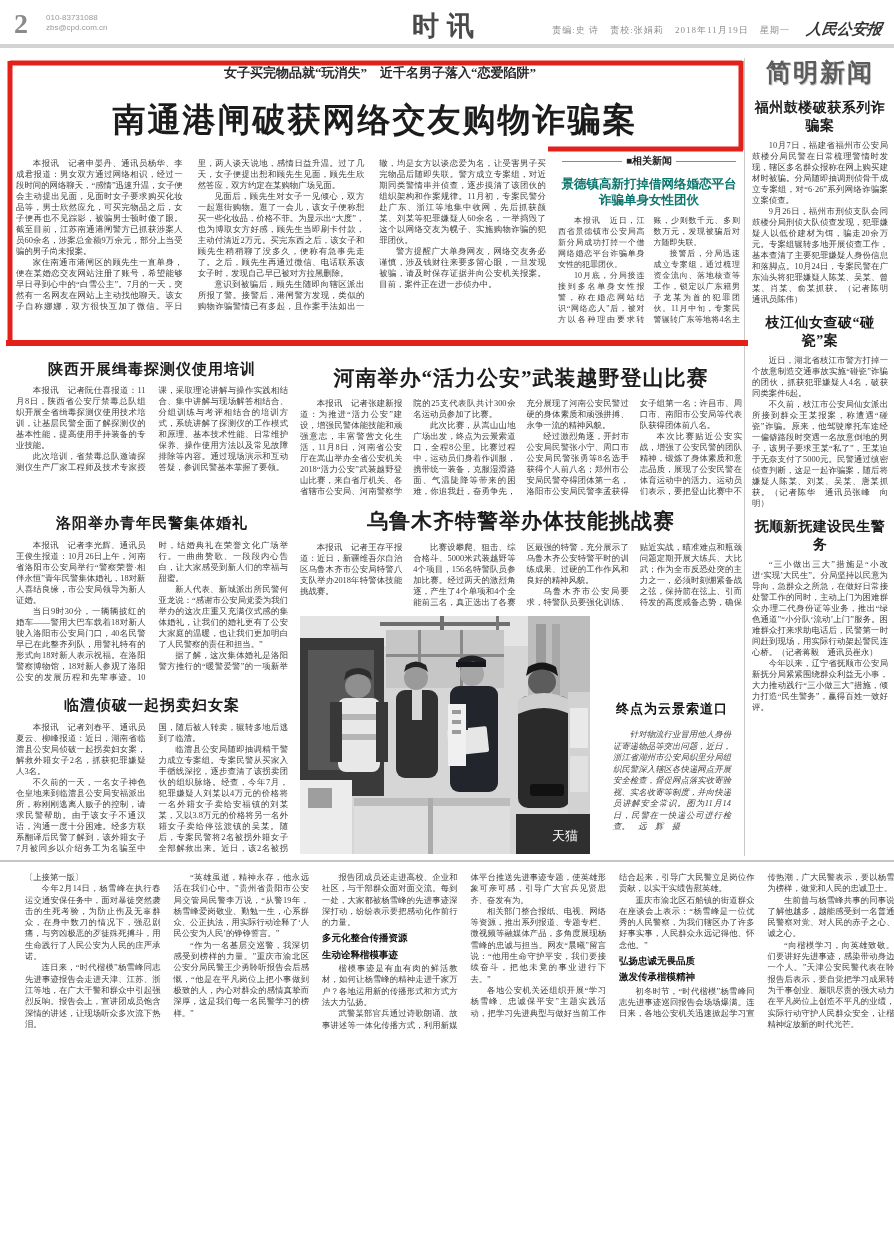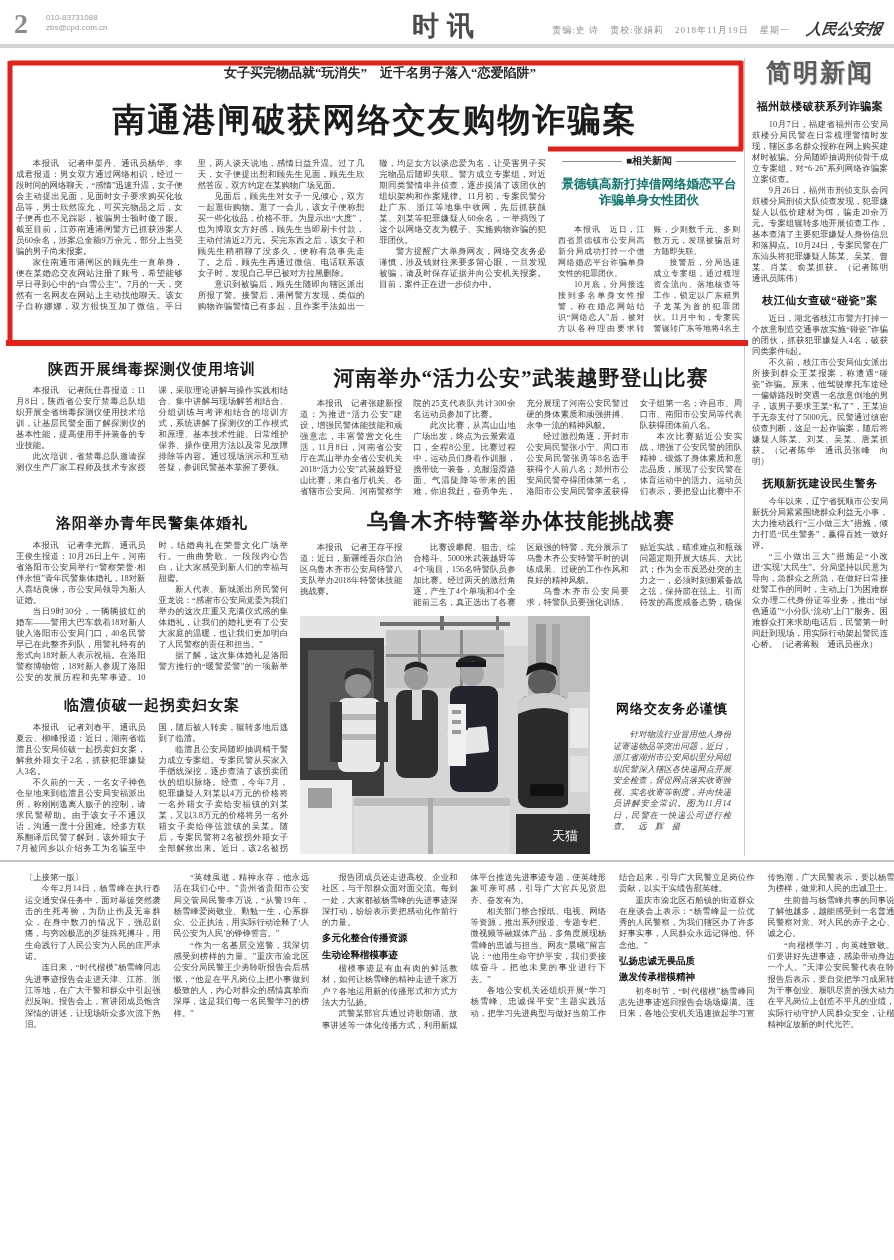--- a/index.html
+++ b/index.html
@@ -36,21 +36,21 @@
   .rel-head{font-size:12.5px;font-weight:bold;text-align:center;line-height:16px;margin-top:8px;color:#0f766e;}
   
   .cap-title{font-size:13px;font-weight:bold;text-align:center;letter-spacing:1px;color:#141414;}
   .cap-text{font-size:8.4px;line-height:11.5px;font-style:italic;text-align:justify;color:#444;margin-top:7px;}
   .cap-text p{margin:11px;text-indent:2em;}
   
   .side-rule{position:absolute;left:744px;top:58px;width:1px;height:798px;background:#c9c9c9;}
   .sidebar{position:absolute;left:752px;top:56px;width:136px;height:800px;overflow:hidden;}
   .side-title{font-size:25px;font-weight:bold;letter-spacing:2px;color:#5c5c5c;text-align:center;
     text-shadow:1px 1px 0 #ccc;margin-bottom:10px;}
-  .side-item h3{font-size:11px;text-align:center;letter-spacing:0.5px;margin:9px 0 5px 0;}
+  .side-item h3{font-size:14px;text-align:center;letter-spacing:0.5px;margin:9px 0 5px 0;}
   .side-item .body{column-count:1;}
   
   .bottom-rule{position:absolute;left:0;top:860px;width:894px;height:2px;background:#c6c6c6;}
   
   .red-anno{position:absolute;left:0;top:0;width:894px;height:1260px;pointer-events:none;z-index:9;}
   
   .photo{position:absolute;left:300px;top:616px;width:290px;height:238px;background:#d8d8d8;}
 </style>
 </head>
 <body>
@@ -79,21 +79,21 @@
       <p>家住南通市港闸区的顾先生一直单身，便在某婚恋交友网站注册了账号，希望能够早日寻到心中的“白雪公主”。7月的一天，突然有一名网友在网站上主动找他聊天。该女子自称娜娜，双方很快互加了微信。平日里，两人谈天说地，感情日益升温。过了几天，女子便提出想和顾先生见面，顾先生欣然答应，双方约定在某购物广场见面。</p>
       <p>见面后，顾先生对女子一见倾心，双方一起逛街购物。逛了一会儿，该女子便称想买一些化妆品，价格不菲。为显示出“大度”，也为博取女方好感，顾先生当即刷卡付款，主动付清近2万元。买完东西之后，该女子和顾先生稍稍聊了没多久，便称有急事先走了。之后，顾先生再通过微信、电话联系该女子时，发现自己早已被对方拉黑删除。</p>
       <p>意识到被骗后，顾先生随即向辖区派出所报了警。接警后，港闸警方发现，类似的购物诈骗警情已有多起，且作案手法如出一辙，均是女方以谈恋爱为名，让受害男子买完物品后随即失联。警方成立专案组，对近期同类警情串并侦查，逐步摸清了该团伙的组织架构和作案规律。11月初，专案民警分赴广东、浙江等地集中收网，先后抓获颜某、刘某等犯罪嫌疑人60余名，一举捣毁了这个以网络交友为幌子、实施购物诈骗的犯罪团伙。</p>
       <p>警方提醒广大单身网友，网络交友务必谨慎，涉及钱财往来要多留心眼，一旦发现被骗，请及时保存证据并向公安机关报案。目前，案件正在进一步侦办中。</p>
     </div>
 
   <div class="abs" style="left:558px;top:154px;width:182px;height:188px;overflow:hidden;">
     <div class="rel-tag">■相关新闻</div>
     <div class="rel-head">景德镇高新打掉借网络婚恋平台</div>
     <div class="rel-head" style="margin-top:0;">诈骗单身女性团伙</div>
-    <div class="body cols2" style="margin-top:16px;height:118px;font-size:8px;column-gap:9px;">
+    <div class="body cols2" style="margin-top:7px;height:118px;font-size:8px;column-gap:9px;">
         <p>本报讯　近日，江西省景德镇市公安局高新分局成功打掉一个借网络婚恋平台诈骗单身女性的犯罪团伙。</p>
         <p>10月底，分局接连接到多名单身女性报警，称在婚恋网站结识“网络恋人”后，被对方以各种理由要求转账，少则数千元、多则数万元，发现被骗后对方随即失联。</p>
         <p>接警后，分局迅速成立专案组，通过梳理资金流向、落地核查等工作，锁定以广东籍男子龙某为首的犯罪团伙。11月中旬，专案民警辗转广东等地将4名主要犯罪嫌疑人抓获，串并江西、浙江、贵州等地同类诈骗案件23起。（李　伟）</p>
       </div>
   </div>
 
   <svg class="red-anno" viewBox="0 0 894 1260">
     <line x1="10" y1="63" x2="742" y2="63" stroke="#e3211a" stroke-width="5"></line>
     <line x1="741" y1="61" x2="741" y2="150" stroke="#e3211a" stroke-width="5"></line>
     <line x1="548" y1="149" x2="743" y2="149" stroke="#e3211a" stroke-width="5"></line>
@@ -193,21 +193,21 @@
       <rect x="268" y="76" width="22" height="162" fill="#d2d2d2"></rect>
       <rect x="270" y="92" width="18" height="40" fill="#e9e9e9"></rect>
       <rect x="270" y="140" width="18" height="36" fill="#e1e1e1"></rect>
 
       <rect x="216" y="198" width="74" height="40" fill="#2f2f2f"></rect>
       <text x="252" y="224" font-size="13" fill="#fdfdfd" font-family="Liberation Sans, sans-serif">天猫</text>
     </svg>
   </div>
 
   <div class="abs" style="left:602px;top:700px;width:140px;height:158px;overflow:hidden;">
-    <div class="cap-title">网络交友务必谨慎</div>
+    <div class="cap-title">终点为云景索道口</div>
     <div class="cap-text">
         <p>针对物流行业冒用他人身份证寄递物品等突出问题，近日，浙江省湖州市公安局织里分局组织民警深入辖区各快递网点开展安全检查，督促网点落实收寄验视、实名收寄等制度，并向快递员讲解安全常识。图为11月14日，民警在一快递公司进行检查。　远　辉　摄</p>
       </div>
   </div>
 
   <section>
     <h3 class="abs h-md" style="left:16px;top:696px;width:272px;">临澧侦破一起拐卖妇女案</h3>
     <div class="abs body cols2" style="left:16px;top:722px;width:272px;height:134px;">
         <p>本报讯　记者刘春平、通讯员夏云、柳峰报道：近日，湖南省临澧县公安局侦破一起拐卖妇女案，解救外籍女子2名，抓获犯罪嫌疑人3名。</p>
         <p>不久前的一天，一名女子神色仓皇地来到临澧县公安局安福派出所，称刚刚逃离人贩子的控制，请求民警帮助。由于该女子不通汉语，沟通一度十分困难。经多方联系翻译后民警了解到，该外籍女子7月被同乡以介绍务工为名骗至中国，随后被人转卖，辗转多地后逃到了临澧。</p>
@@ -231,22 +231,22 @@
       <h3>枝江仙女查破“碰瓷”案</h3>
       <div class="body">
           <p>近日，湖北省枝江市警方打掉一个故意制造交通事故实施“碰瓷”诈骗的团伙，抓获犯罪嫌疑人4名，破获同类案件6起。</p>
           <p>不久前，枝江市公安局仙女派出所接到群众王某报案，称遭遇“碰瓷”诈骗。原来，他驾驶摩托车途经一偏僻路段时突遇一名故意倒地的男子，该男子要求王某“私了”，王某迫于无奈支付了5000元。民警通过缜密侦查判断，这是一起诈骗案，随后将嫌疑人陈某、刘某、吴某、唐某抓获。（记者陈华　通讯员张峰　向明）</p>
         </div>
     </div>
 
     <div class="side-item">
       <h3>抚顺新抚建设民生警务</h3>
       <div class="body">
+          <p>“三小做出三大”措施是“小改进‘实现’大民生”。分局坚持以民意为导向，急群众之所急，在做好日常接处警工作的同时，主动上门为困难群众办理二代身份证等业务，推出“绿色通道”“小分队‘流动’上门”服务。困难群众打来求助电话后，民警第一时间赶到现场，用实际行动架起警民连心桥。（记者蒋毅　通讯员崔永）</p>
           <p>今年以来，辽宁省抚顺市公安局新抚分局紧紧围绕群众利益无小事，大力推动践行“三小做三大”措施，倾力打造“民生警务”，赢得百姓一致好评。</p>
-          <p>“三小做出三大”措施是“小改进‘实现’大民生”。分局坚持以民意为导向，急群众之所急，在做好日常接处警工作的同时，主动上门为困难群众办理二代身份证等业务，推出“绿色通道”“小分队‘流动’上门”服务。困难群众打来求助电话后，民警第一时间赶到现场，用实际行动架起警民连心桥。（记者蒋毅　通讯员崔永）</p>
         </div>
     </div>
 
   </aside>
 
   <div class="bottom-rule"></div>
   <div class="abs body cols6" style="left:25px;top:872px;width:878px;height:382px;font-size:8.3px;line-height:11.3px;">
       <p class="noindent">〔上接第一版〕</p>
       <p>今年2月14日，杨雪峰在执行春运交通安保任务中，面对暴徒突然袭击的生死考验，为防止伤及无辜群众，在身中数刀的情况下，强忍剧痛，与穷凶极恶的歹徒殊死搏斗，用生命践行了人民公安为人民的庄严承诺。</p>
       <p>连日来，“时代楷模”杨雪峰同志先进事迹报告会走进天津、江苏、浙江等地，在广大干警和群众中引起强烈反响。报告会上，宣讲团成员饱含深情的讲述，让现场听众多次流下热泪。</p>

